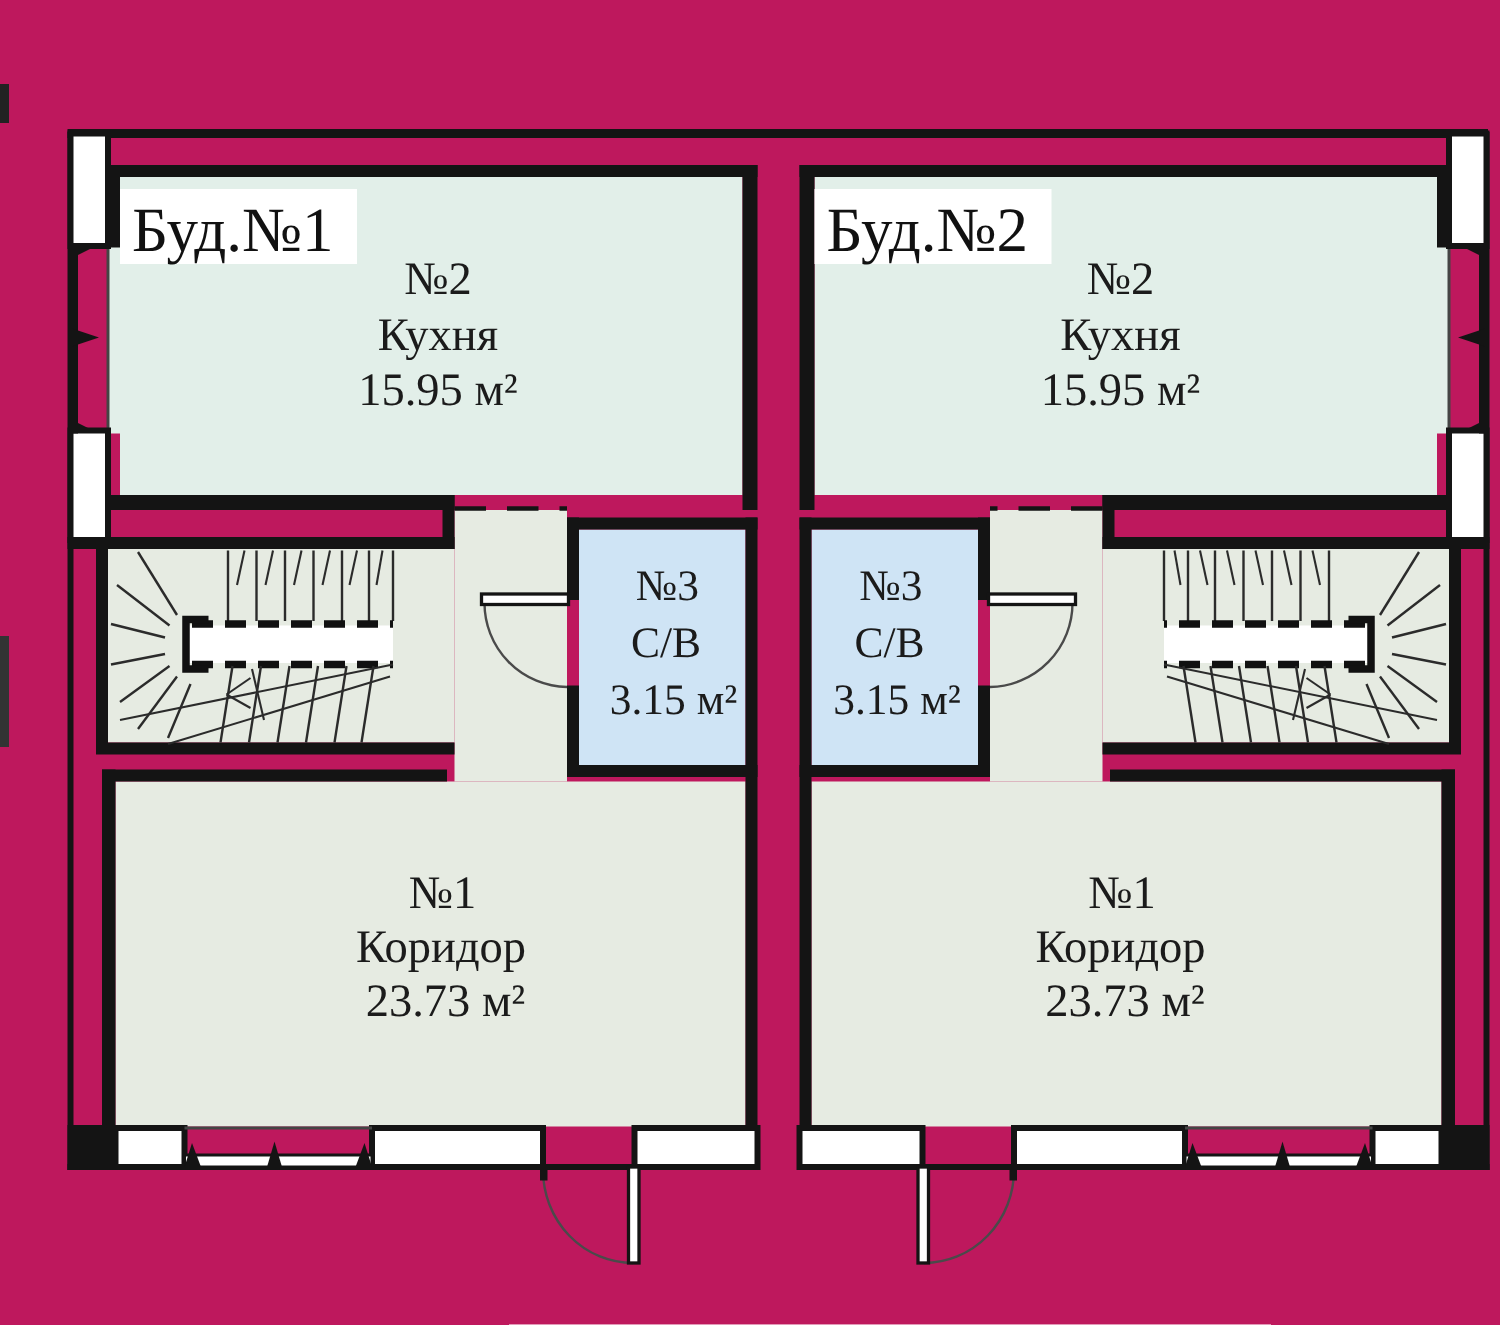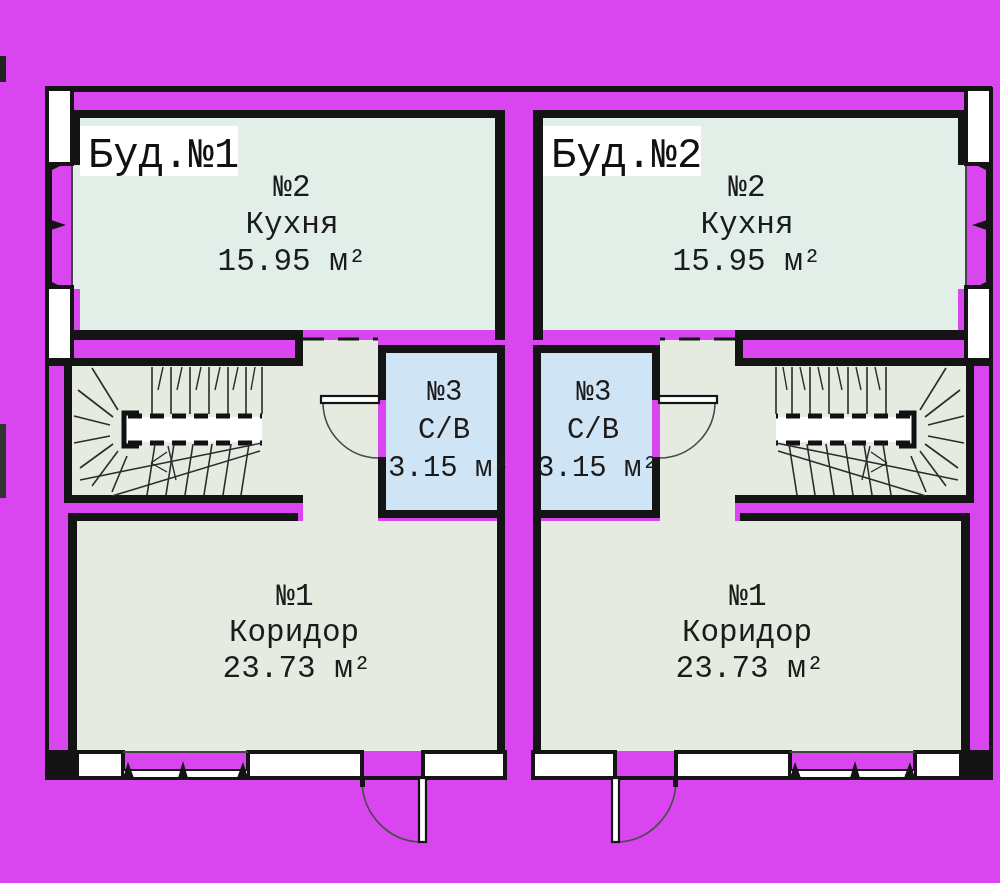--- a/index.html
+++ b/index.html
@@ -1,17 +1,17 @@
 <!DOCTYPE html>
 <html><head>
 <meta charset="utf-8">
 <style>
   html,body{margin:0;padding:0;background:#fff;}
-  .page{position:relative;width:1000px;height:883px;background:#d946ef;overflow:hidden;
-        font-family:Liberation Mono, monospace;}
+  .page{position:relative;width:1000px;height:883px;background:#be185d;overflow:hidden;
+        font-family:Liberation Serif, serif;}
   svg{display:block;}
   .wall{fill:#141414;}
   .pier{fill:#ffffff;stroke:#141414;stroke-width:4;}
   .tread{stroke:#2b2b2b;stroke-width:1.6;fill:none;}
   .tick{stroke:#2b2b2b;stroke-width:1.4;fill:none;}
   .thin{stroke:#2b2b2b;stroke-width:1.4;fill:none;}
   .edge{stroke:#444;stroke-width:2;fill:none;}
   .arc{stroke:#4a4a4a;stroke-width:1.6;fill:none;}
   .leaf{fill:#ffffff;stroke:#141414;stroke-width:2.2;}
   .dashrail{stroke:#111;stroke-width:5;fill:none;}

